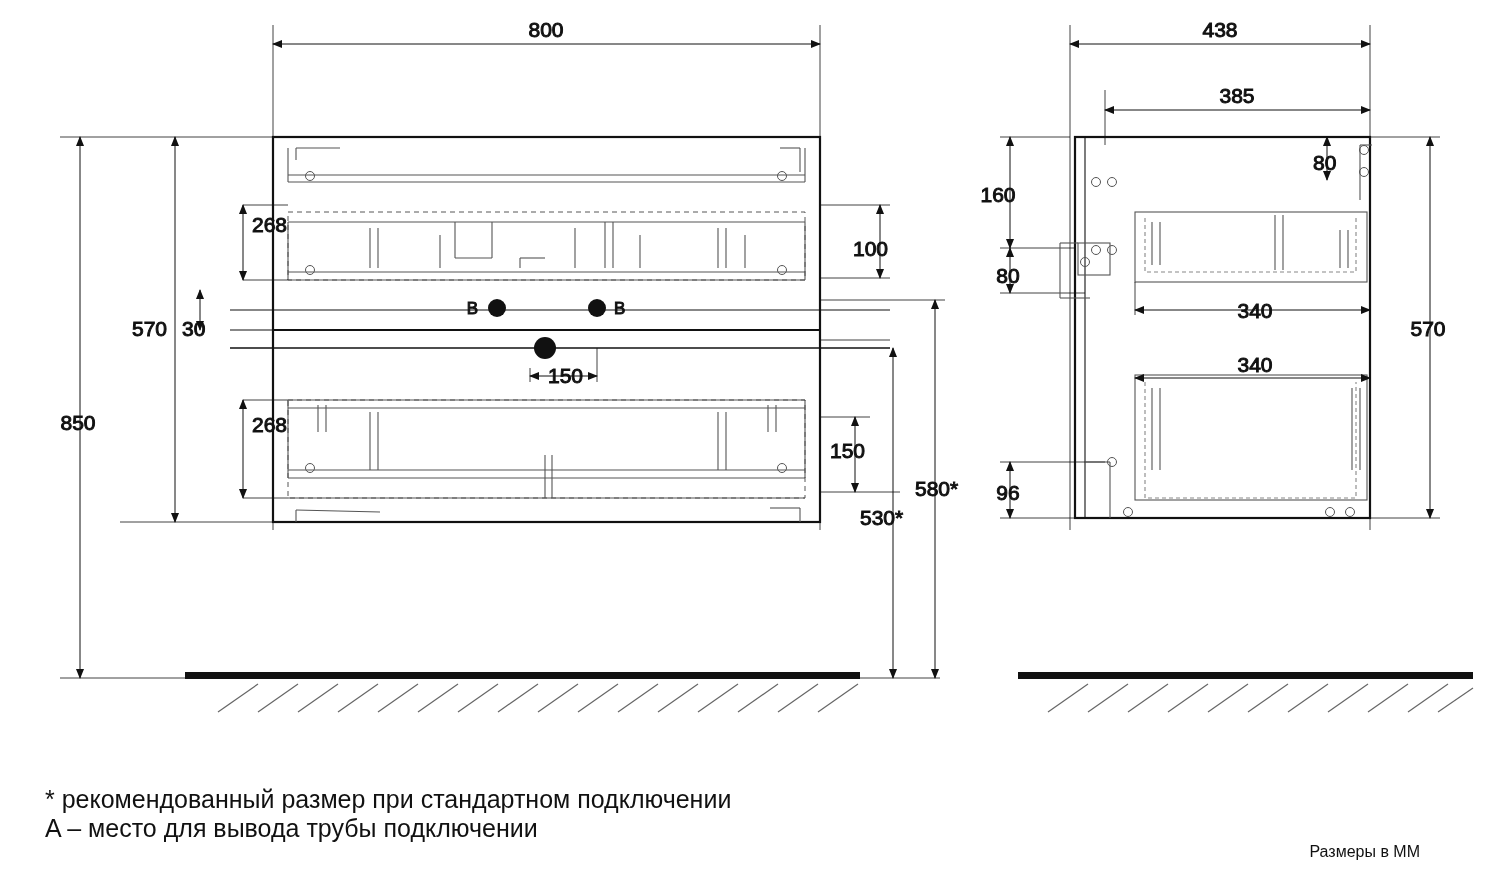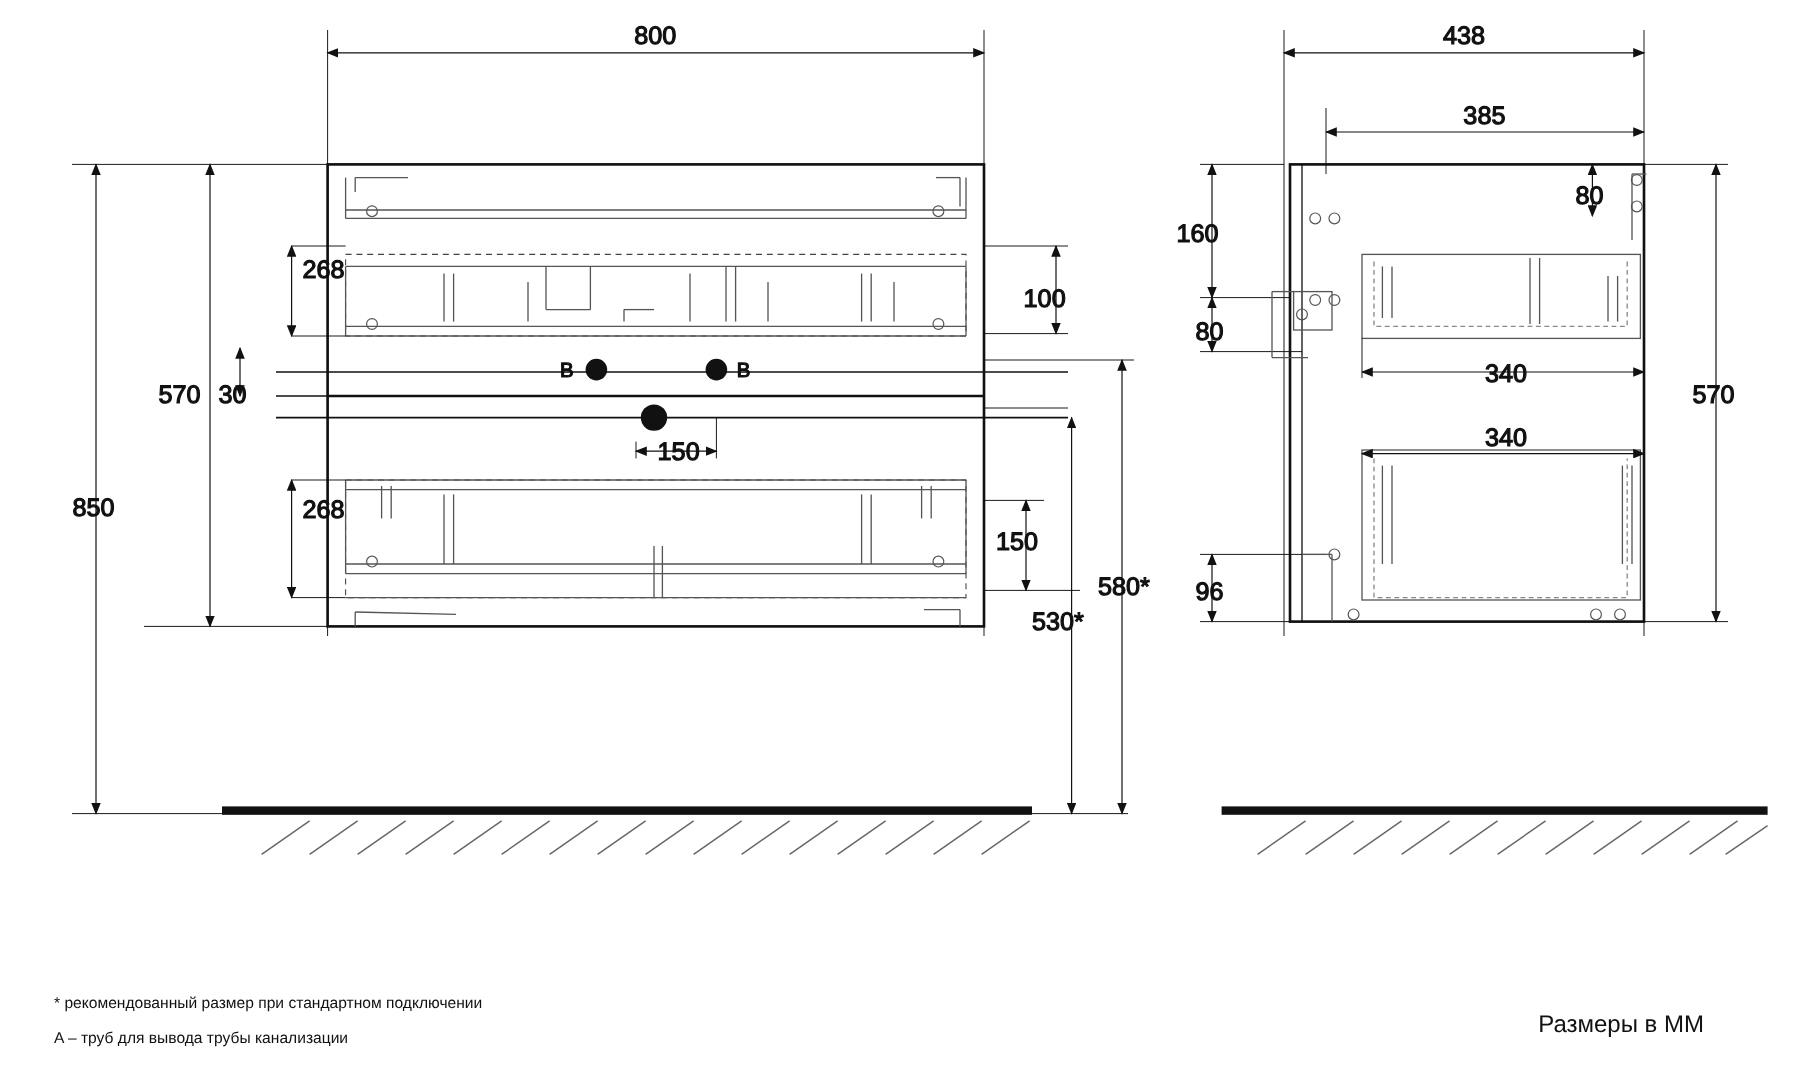--- a/index.html
+++ b/index.html
@@ -1,22 +1,22 @@
 <!DOCTYPE html>
 <html><head>
 <meta charset="utf-8">
 <style>
   html,body{margin:0;padding:0;background:#ffffff;}
   body{width:1500px;height:894px;overflow:hidden;font-family:"Liberation Sans",sans-serif;color:#1a1a1a;}
   #stage{position:relative;width:1500px;height:894px;}
   svg{display:block;position:absolute;top:0;left:0;}
   .dimtext{font-family:"Liberation Sans",sans-serif;font-size:21px;fill:#111;}
-  .legend{position:absolute;left:45px;top:785px;font-size:13px;line-height:29px;color:#111;margin-top:36px;}
+  .legend{position:absolute;left:45px;top:785px;font-size:25px;line-height:29px;color:#111;}
   .legend div{white-space:nowrap;}
-  .units{position:absolute;right:80px;top:843px;font-size:20px;color:#111;}
+  .units{position:absolute;right:80px;top:843px;font-size:16px;color:#111;}
   .lbl{font-size:17px;fill:#111;}
 </style>
 </head>
 <body>
 
 <div id="stage">
 
 <svg width="1500" height="894" viewBox="0 0 1500 894">
   <defs>
     <marker id="arrS" markerWidth="10" markerHeight="8" refX="9" refY="4" orient="auto" markerUnits="userSpaceOnUse">
@@ -275,18 +275,18 @@
     <line x1="1368" y1="712" x2="1408" y2="684"></line>
           <line x1="1408" y1="712" x2="1448" y2="684"></line>
     <line x1="1438" y1="712" x2="1473" y2="688"></line>
   </g>
 
   </g>
 </svg>
 
 <div class="legend">
   <div>* рекомендованный размер при стандартном подключении</div>
-  <div>A – труб для вывода трубы канализации</div>
+  <div>A – место для вывода трубы подключении</div>
 </div>
 
 <div class="units">Размеры в ММ</div>
 
 </div>
 
 </body></html>

